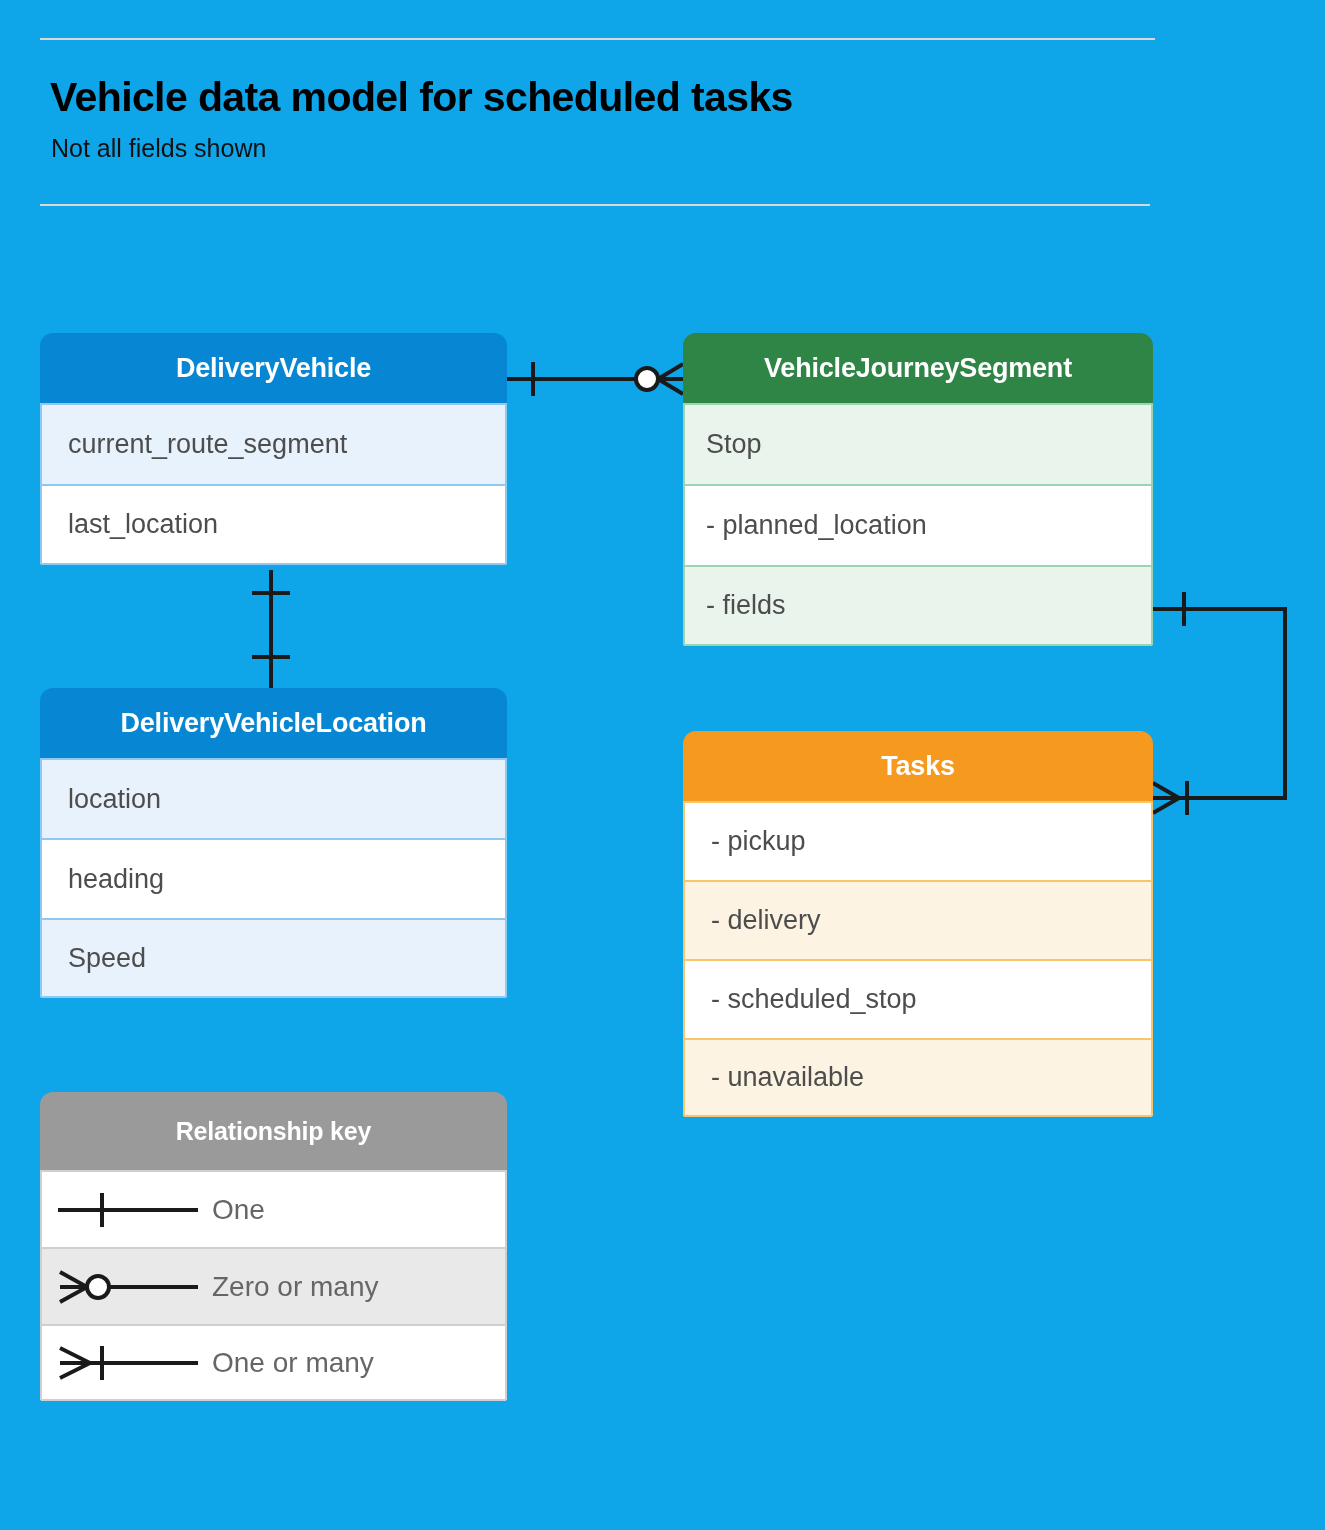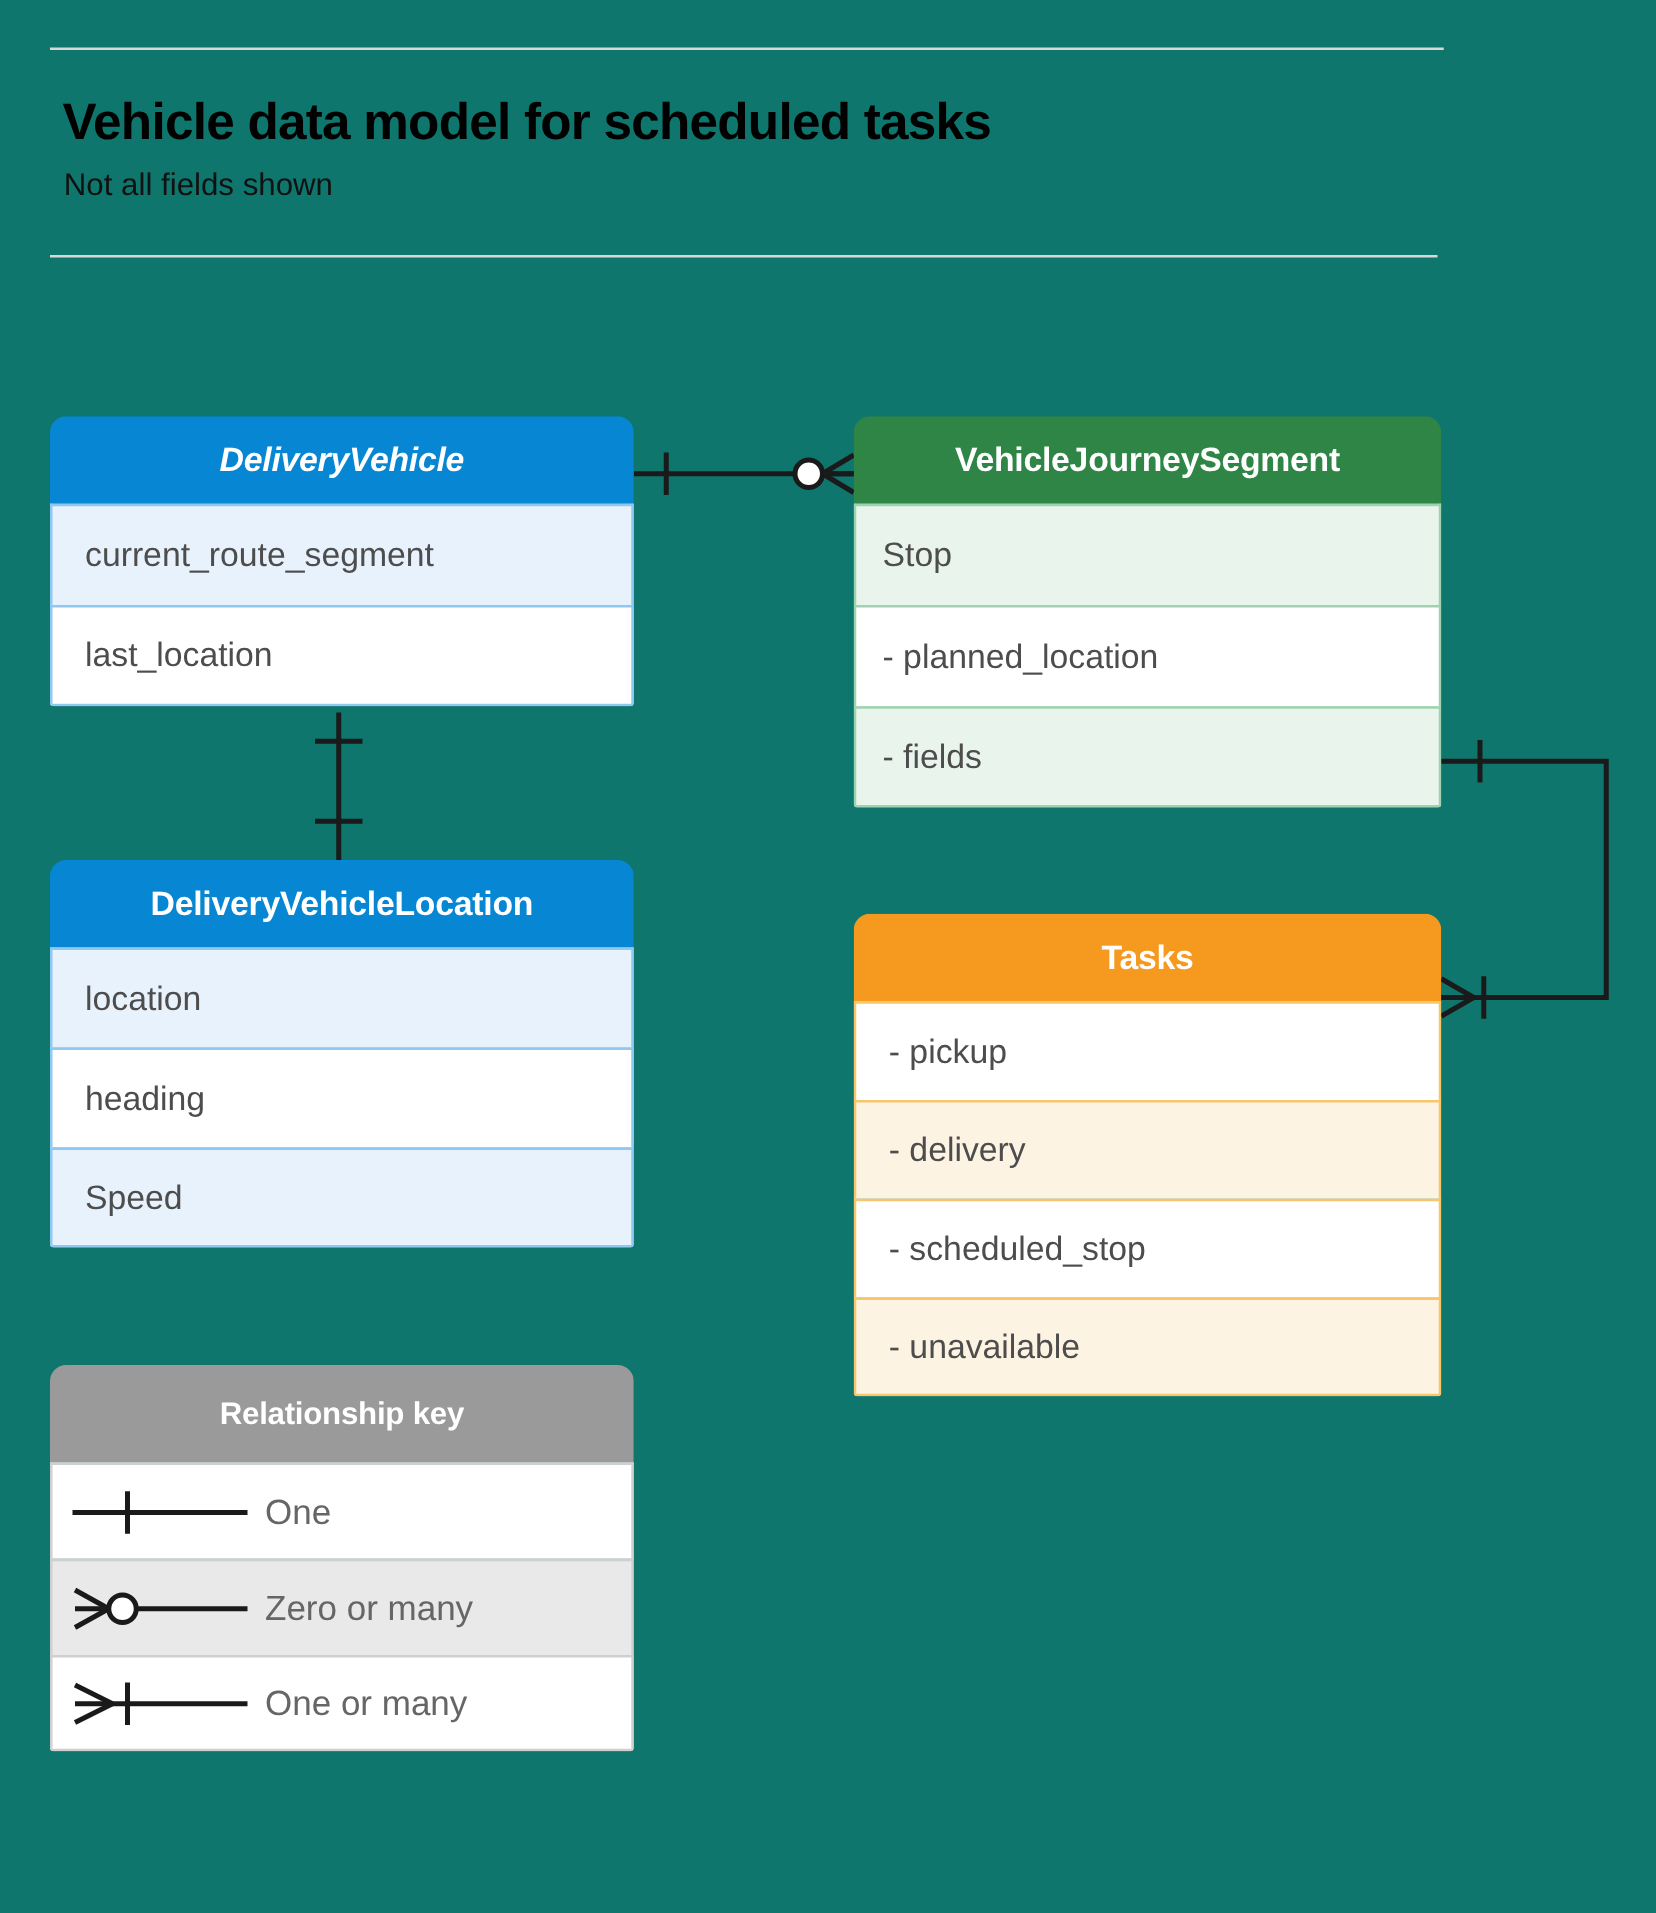--- a/index.html
+++ b/index.html
@@ -9,21 +9,21 @@
   }
   body {
     font-family: "Liberation Sans", sans-serif;
     -webkit-font-smoothing: antialiased;
   }
   #page {
     position: relative;
     width: 1325px;
     height: 1530px;
     overflow: hidden;
-    background: #0f766e;
+    background: #0ea5e9;
   }
 
   
   .rule {
     position: absolute;
     left: 40px;
     height: 2px;
     background: #d8d8d8;
   }
   .rule.top  { top: 38px;  width: 1115px; }
@@ -108,21 +108,21 @@
   .t-orange .erow.plain { background: #ffffff; }
 
   
   .t-grey .ehead { background: #9a9a9a; }
   .t-grey .erow  { border-color: #cfcfcf; }
   .t-grey .erow.tint { background: #e9e9e9; }
   .t-grey .erow.plain { background: #ffffff; }
 
   
   #ent-delivery-vehicle { left: 40px; top: 333px; width: 467px; }
-  #ent-delivery-vehicle .ehead { height: 70px; font-style: italic; }
+  #ent-delivery-vehicle .ehead { height: 70px; }
   #ent-delivery-vehicle .erow  { height: 81px; }
 
   #ent-journey-segment { left: 683px; top: 333px; width: 470px; }
   #ent-journey-segment .ehead { height: 70px; }
   #ent-journey-segment .erow  { height: 81px; }
 
   #ent-vehicle-location { left: 40px; top: 688px; width: 467px; }
   #ent-vehicle-location .ehead { height: 70px; }
   #ent-vehicle-location .erow  { height: 80px; }
 

